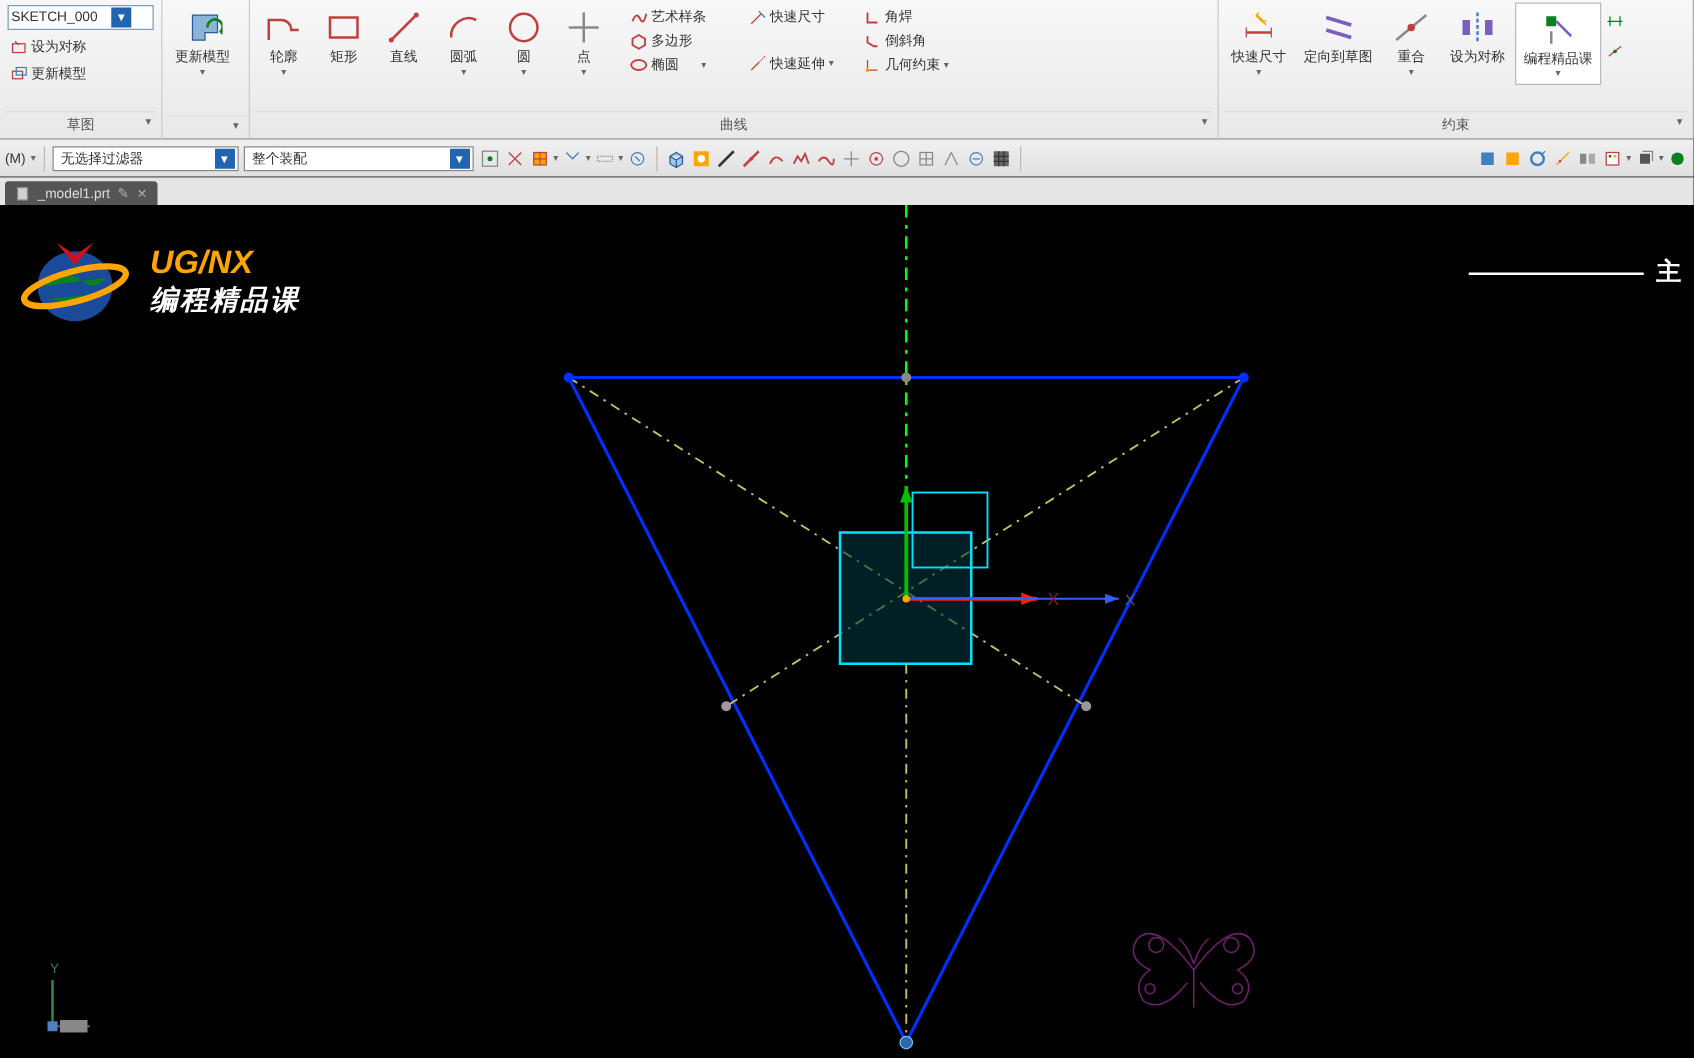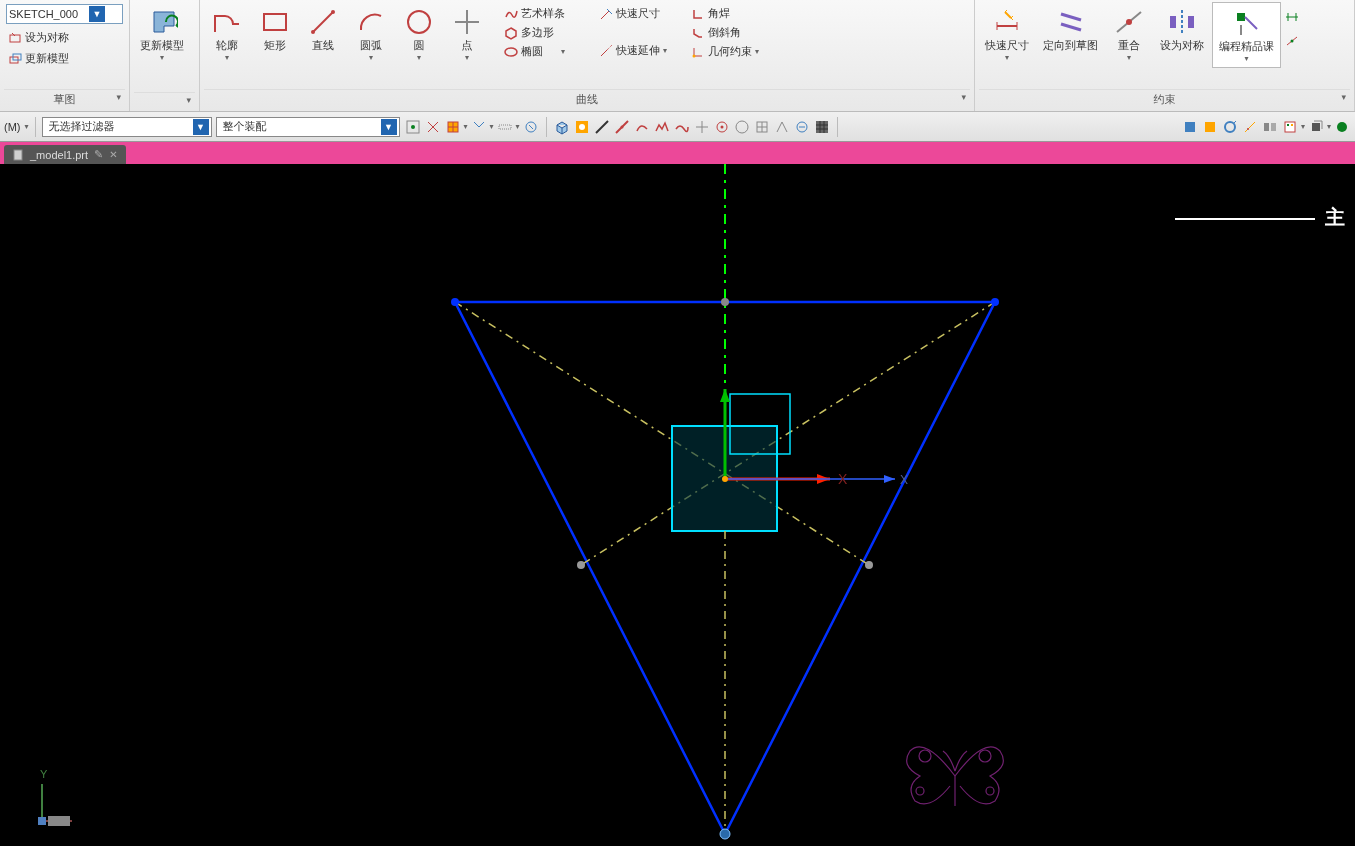--- a/index.html
+++ b/index.html
@@ -19,21 +19,21 @@
 .big-btn .big-ico { width: 32px; height: 32px; display: flex; align-items: center; justify-content: center; }
 .big-btn .lbl { font-size: 11px; color: #333; text-align: center; margin-top: 0; }
 .big-btn .dd-arrow { font-size: 8px; color: #666; }
 .filter-bar { background: linear-gradient(#f0f0f0, #e0e0e0); height: 30px; border-bottom: 1px solid #999; display: flex; align-items: center; padding: 0 4px; gap: 4px; }
 .filter-bar .seg { display: flex; align-items: center; gap: 2px; }
 .fsel { background: #fff; border: 1px solid #888; height: 20px; display: flex; align-items: center; padding: 0 2px; }
 .fsel span { font-size: 11px; color: #333; padding: 0 4px; }
 .fsel .dd { background: #2165b0; color: #fff; width: 16px; height: 16px; display: flex; align-items: center; justify-content: center; font-size: 9px; }
 .tb-ico { width: 18px; height: 18px; display: flex; align-items: center; justify-content: center; cursor: pointer; border: 1px solid transparent; }
 .tb-sep { width: 1px; height: 20px; background: #bbb; margin: 0 2px; }
-.tab-bar { background: #ec4899; height: 22px; display: flex; align-items: flex-end; padding-left: 4px; }
+.tab-bar { background: #e5e5e5; height: 22px; display: flex; align-items: flex-end; padding-left: 4px; }
 .file-tab { background: #555; color: #ddd; font-size: 11px; padding: 3px 8px; display: flex; align-items: center; gap: 6px; border-top-left-radius: 3px; border-top-right-radius: 3px; }
 .file-tab .tab-ico { width: 12px; height: 12px; }
 .file-tab .close { cursor: pointer; color: #aaa; font-size: 10px; }
 .viewport { position: relative; background: #000; height: 682px; }
 .logo-area { position: absolute; top: 20px; left: 10px; display: flex; align-items: center; gap: 10px; }
 .logo-globe { width: 100px; height: 80px; position: relative; }
 .logo-text { color: #fff; }
 .logo-text .t1 { font-size: 26px; font-weight: bold; font-style: italic; color: #ffa500; }
 .logo-text .t2 { font-size: 22px; font-weight: bold; font-style: italic; color: #fff; letter-spacing: 2px; }
 .top-right-label { position: absolute; top: 40px; right: 10px; color: #fff; font-size: 20px; font-weight: bold; }
@@ -302,21 +302,21 @@
       </div>
     </div>
     <div class="group-label"><span>约束</span><span class="dropdown-arrow">▾</span></div>
   </div>
 </div>
 
 <div class="filter-bar">
   <span style="font-size:11px;color:#333">(M)</span>
     <span style="font-size:8px;color:#666">▾</span>
   <div class="tb-sep"></div>
-  <div class="fsel" style="width:170px">
+  <div class="fsel" style="width:149px">
       <span>无选择过滤器</span>
       <div class="dd" style="margin-left:auto">▼</div>
     </div>
   <div class="fsel" style="width:184px">
       <span>整个装配</span>
       <div class="dd" style="margin-left:auto">▼</div>
     </div>
   <div class="seg">
     <div class="tb-ico">
         <svg width="16" height="16">
@@ -495,20 +495,35 @@
     <span class="tab-ico"><svg width="12" height="12">
           <rect x="2" y="1" width="8" height="10" fill="#d0d0d0" stroke="#888"></rect>
         </svg></span>
     <span>_model1.prt</span>
     <span style="color:#aaa">✎</span>
     <span class="close">✕</span>
   </div>
 </div>
 
 <div class="viewport">
+  <div class="logo-area">
+    <div class="logo-globe">
+      <svg width="100" height="80" viewBox="0 0 100 80">
+        <ellipse cx="50" cy="45" rx="30" ry="28" fill="#1a4a9a"></ellipse>
+        <path d="M25 45 Q40 30 55 40 Q65 50 75 38" fill="#0a8020"></path>
+        <path d="M30 55 Q45 60 60 52" fill="#0a8020"></path>
+        <ellipse cx="50" cy="45" rx="42" ry="12" fill="none" stroke="#ffa500" stroke-width="5" transform="rotate(-15 50 45)"></ellipse>
+        <path d="M35 10 L50 28 L65 10 L50 20 Z" fill="#d01020"></path>
+      </svg>
+    </div>
+    <div class="logo-text">
+      <div class="t1">UG/NX</div>
+      <div class="t2">编程精品课</div>
+    </div>
+  </div>
 
   <div class="top-right-label">
     <span class="line"></span><span>主</span>
   </div>
 
   <svg class="sketch-svg" viewBox="0 0 1355 682">
 
     <line x1="725" y1="0" x2="725" y2="310" stroke="#00ff00" stroke-width="2" stroke-dasharray="10 6 3 6"></line>
 
     <polygon points="455,138 995,138 725,670" fill="none" stroke="#0030ff" stroke-width="2.5"></polygon>

